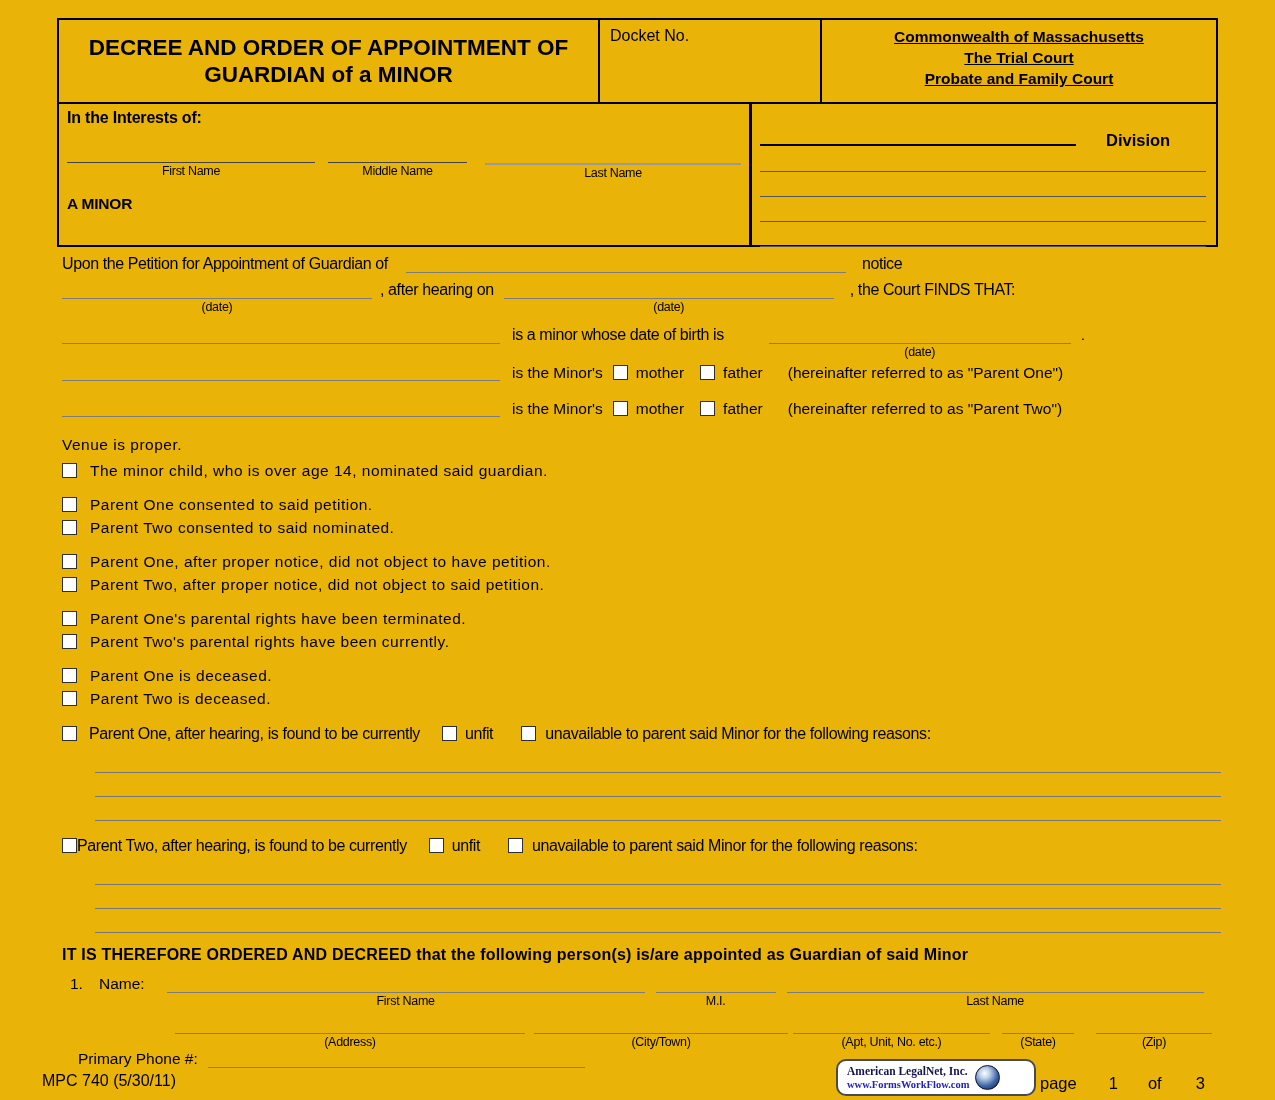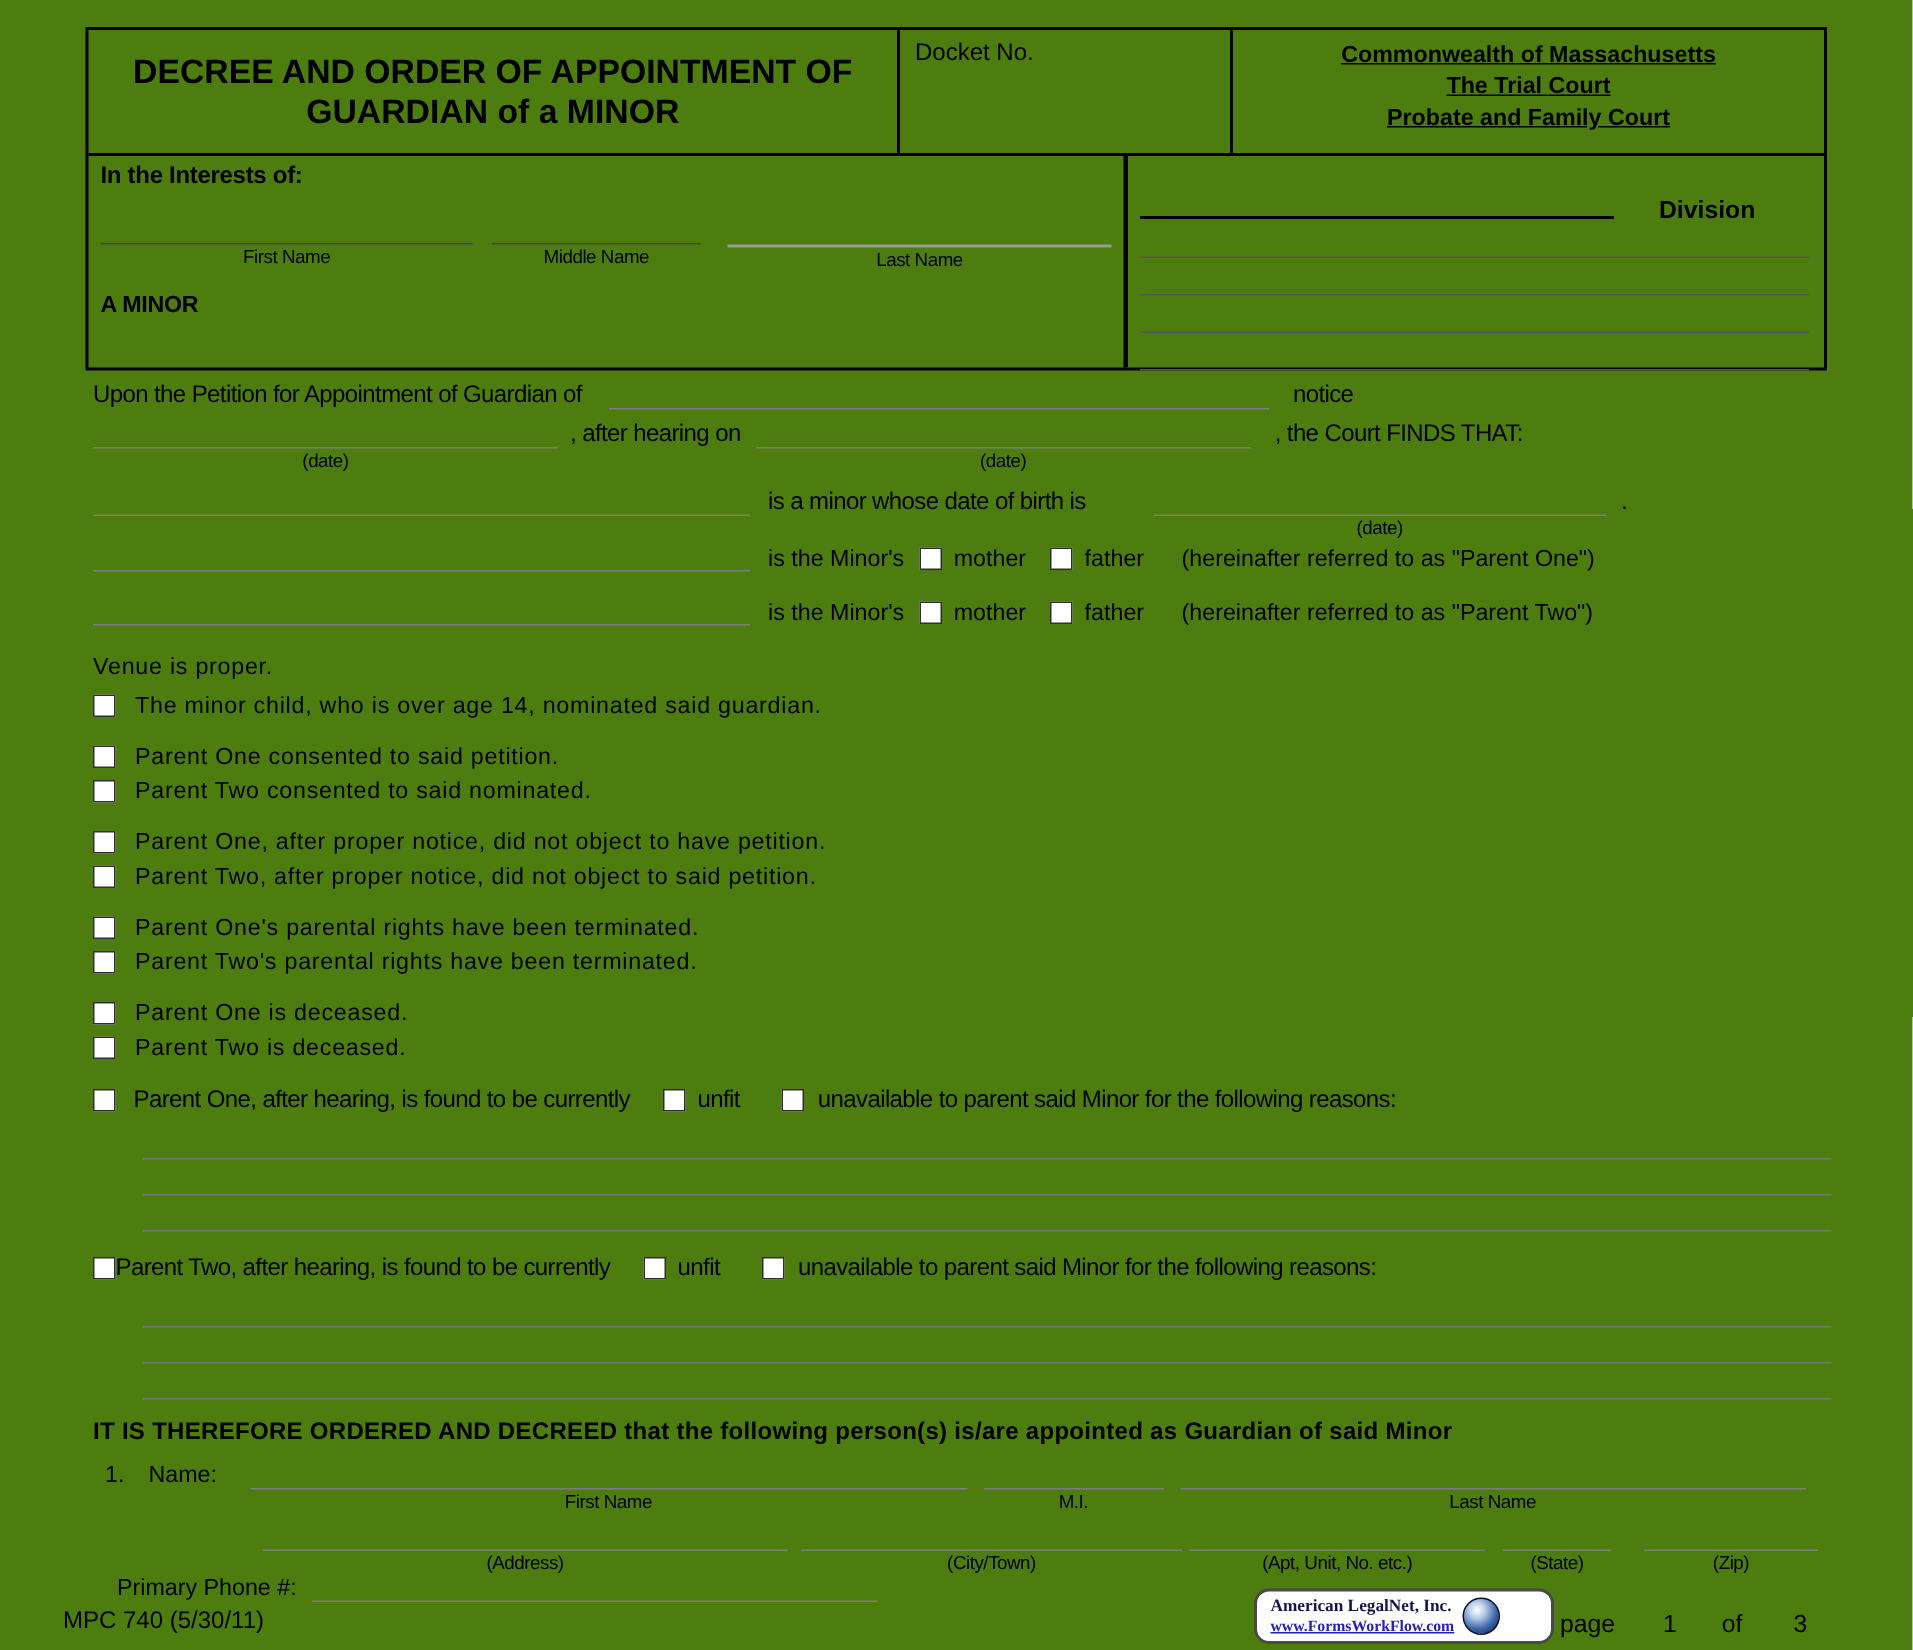--- a/index.html
+++ b/index.html
@@ -1,18 +1,18 @@
 <!DOCTYPE html>
 <html><head>
 <meta charset="utf-8">
 <style>
   * { margin:0; padding:0; box-sizing:border-box; }
   html,body { background:#fff; }
   .page {
-    position:relative; width:1275px; height:1100px; background:#4d7c0f;
+    position:relative; width:1275px; height:1100px; background:#eab308;
     font-family:"Liberation Sans", sans-serif; color:#000; overflow:hidden;
   }
   
   .hdr { position:absolute; left:57px; top:18px; width:1161px; border:2px solid #000; }
   .hrow1 { display:flex; height:84px; border-bottom:2px solid #000; }
   .title-cell { width:541px; border-right:2px solid #000; display:flex; align-items:center; justify-content:center;
     text-align:center; font-weight:bold; font-size:22.5px; line-height:1.22; padding:2px 14px; }
   .docket-cell { width:222px; border-right:2px solid #000; padding:7px 10px; font-size:16px; position:relative; }
   .docket-field { position:absolute; left:6px; top:30px; right:6px; bottom:4px; }
   .court-cell { flex:1; padding:7px 8px; text-align:center; font-weight:bold; font-size:15.5px; line-height:1.35;text-decoration:underline; }
@@ -41,21 +41,21 @@
   .citem { display:flex; align-items:center; gap:13px; height:23px; }
   .grp { margin-top:11px; }
   .rule { border-bottom:1.8px solid #777; height:24px; margin-left:33px; margin-right:2px; }
   .decree { font-weight:bold; font-size:16px; letter-spacing:0.2px; margin-top:13px; white-space:nowrap; }
   
   .mpc { position:absolute; left:42px; top:1072px; font-size:16px; }
   .logo { position:absolute; left:836px; top:1059px; width:200px; height:37px; border:2px solid #4a4a4a;
     border-radius:10px; display:flex; align-items:center; padding:2px 3px 2px 9px; gap:5px; background:#fff; }
   .logo-txt { display:flex; flex-direction:column; }
   .logo-name { font-family:"Liberation Serif", serif; font-weight:bold; font-size:11.5px; color:#14144e; line-height:1.2; white-space:nowrap; }
-  .logo-url { font-family:"Liberation Serif", serif; font-weight:bold; font-size:10.5px; color:#2323bb; text-decoration:underline; white-space:nowrap; }
+  .logo-url { font-family:"Liberation Serif", serif; font-weight:bold; font-size:10.5px; color:#2323bb; white-space:nowrap; }
   .globe { width:25px; height:25px; border-radius:50%; flex:0 0 auto; border:1px solid #0a102c;
     background:radial-gradient(circle at 38% 32%, #ffffff 0%, #b9cfe8 25%, #3d64a8 60%, #0d1a3c 100%); }
   .pageinfo { position:absolute; left:1040px; top:1074px; font-size:16.5px; display:flex; align-items:baseline; }
   .pi-num1 { margin-left:32px; } .pi-of { margin-left:30px; } .pi-num2 { margin-left:34px; }
 </style>
 </head>
 <body>
 
 <div class="page">
 
@@ -177,21 +177,21 @@
       <div class="citem">
         <span class="cb"></span>
         <span class="wide">Parent Two, after proper notice, did not object to said petition.</span>
       </div>
       <div class="citem grp">
         <span class="cb"></span>
         <span class="wide">Parent One's parental rights have been terminated.</span>
       </div>
       <div class="citem">
         <span class="cb"></span>
-        <span class="wide">Parent Two's parental rights have been terminated.</span>
+        <span class="wide">Parent Two's parental rights have been currently.</span>
       </div>
       <div class="citem grp">
         <span class="cb"></span>
         <span class="wide">Parent One is deceased.</span>
       </div>
       <div class="citem">
         <span class="cb"></span>
         <span class="wide">Parent Two is deceased.</span>
       </div>
     </div>

